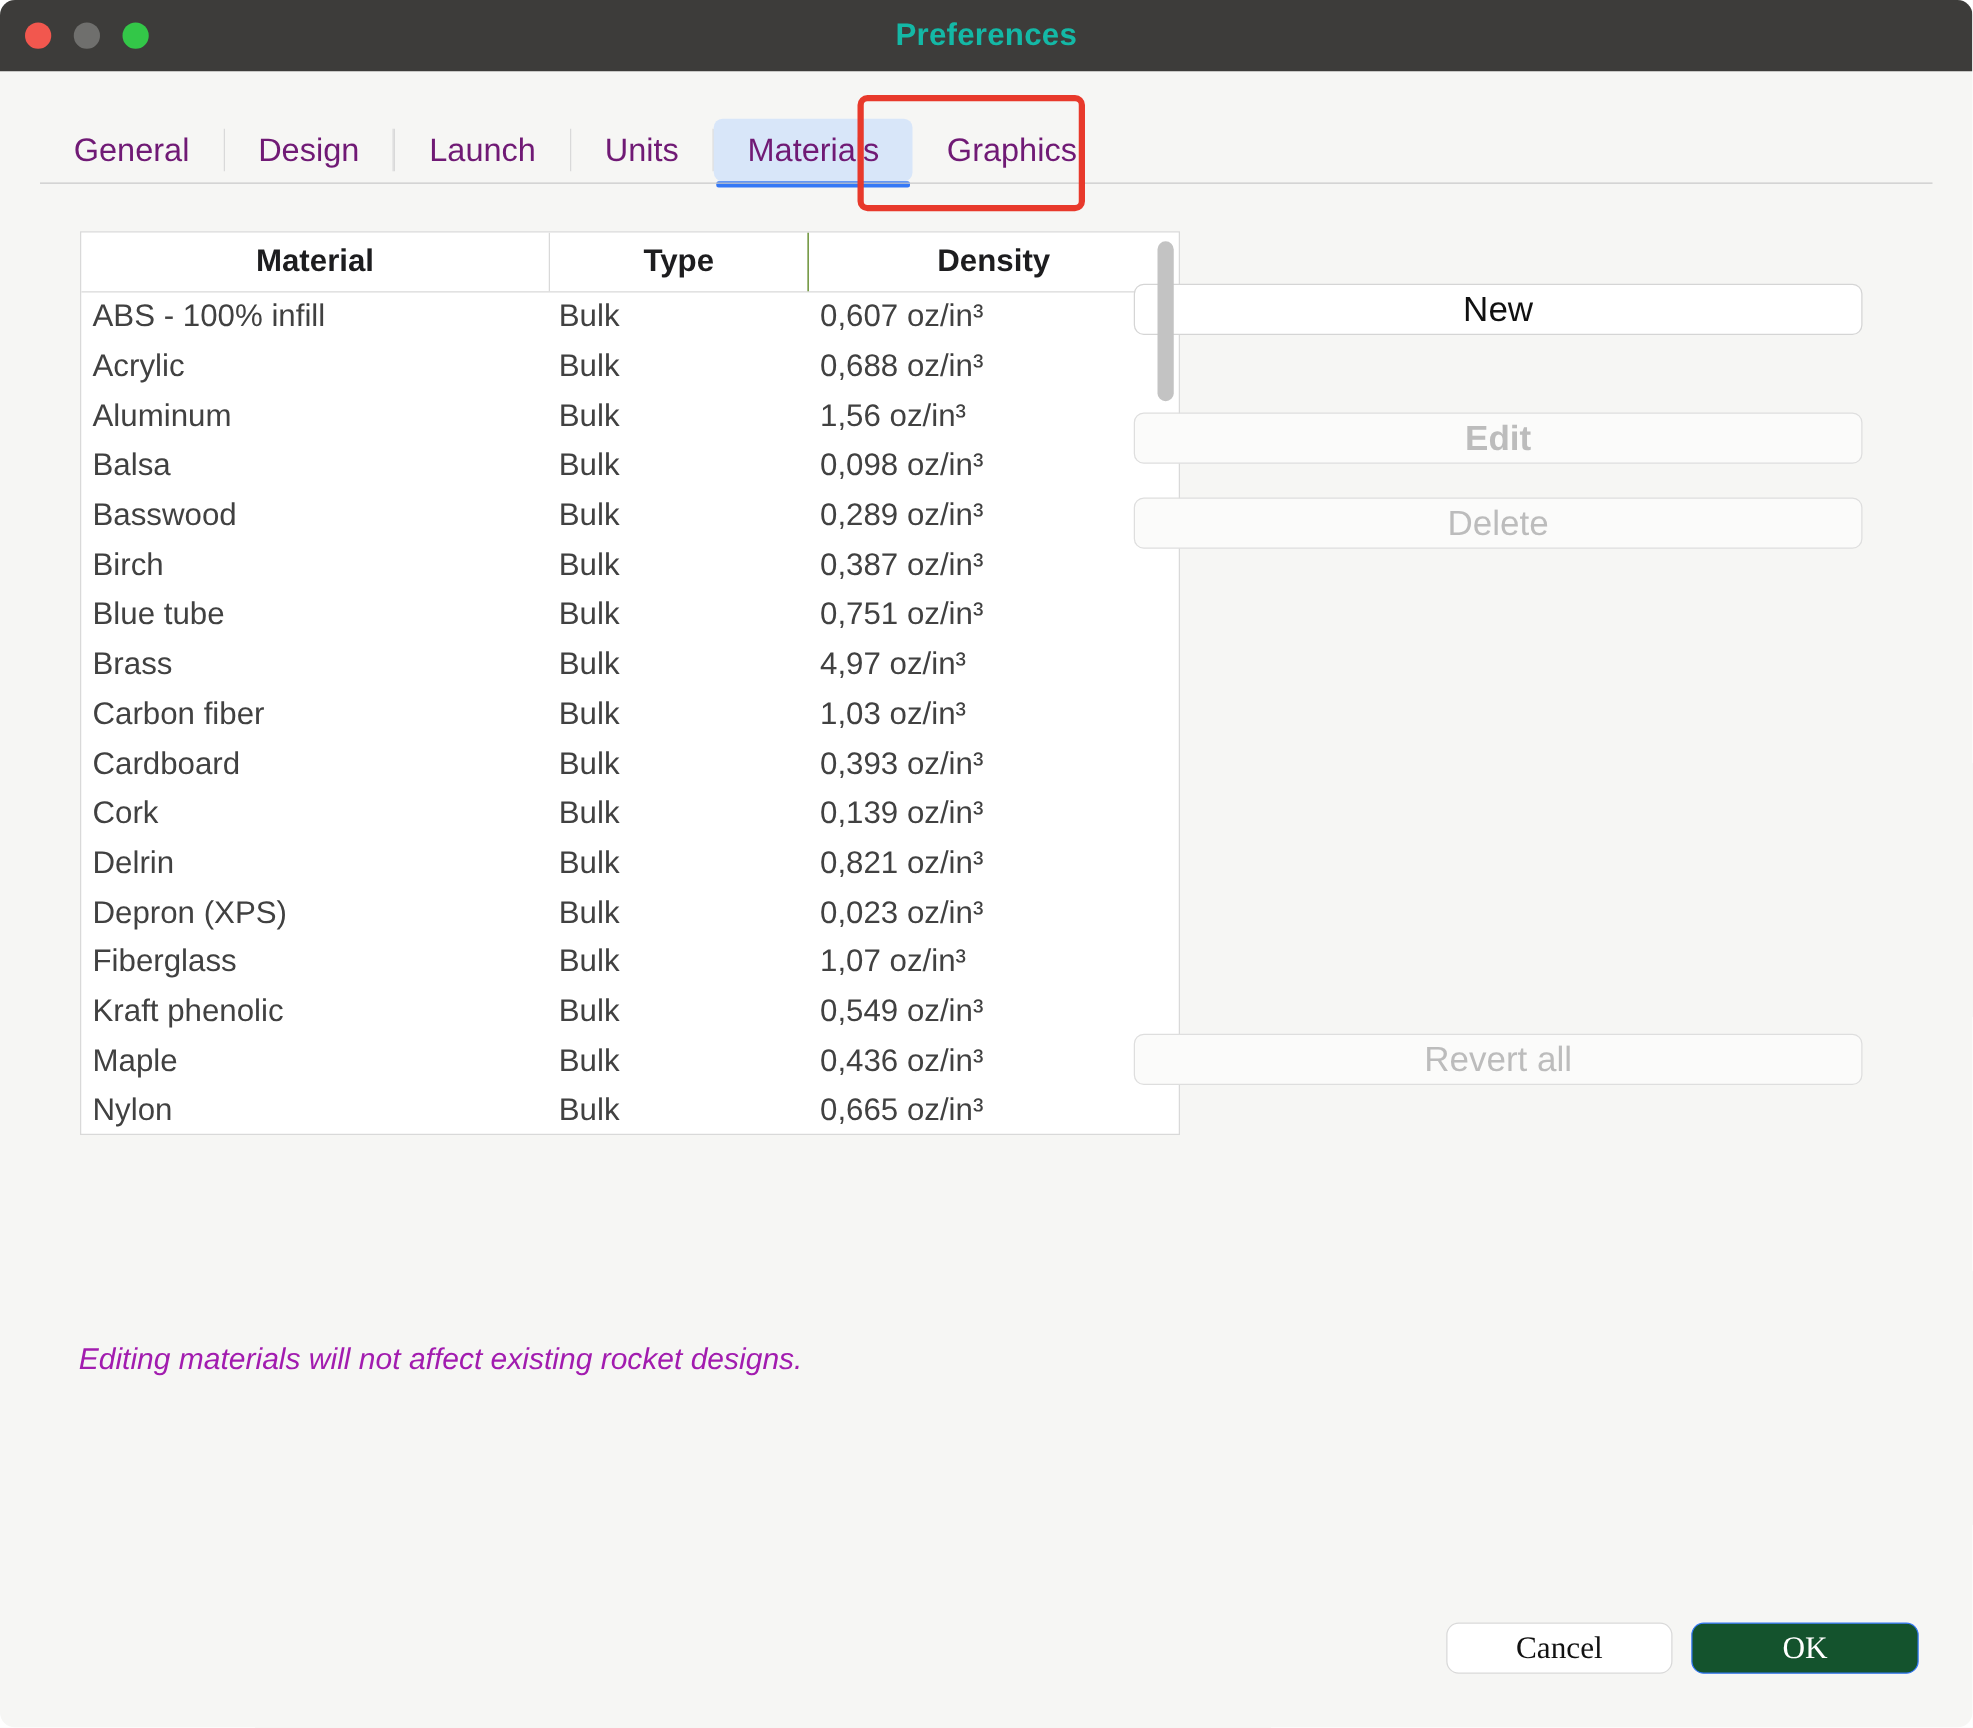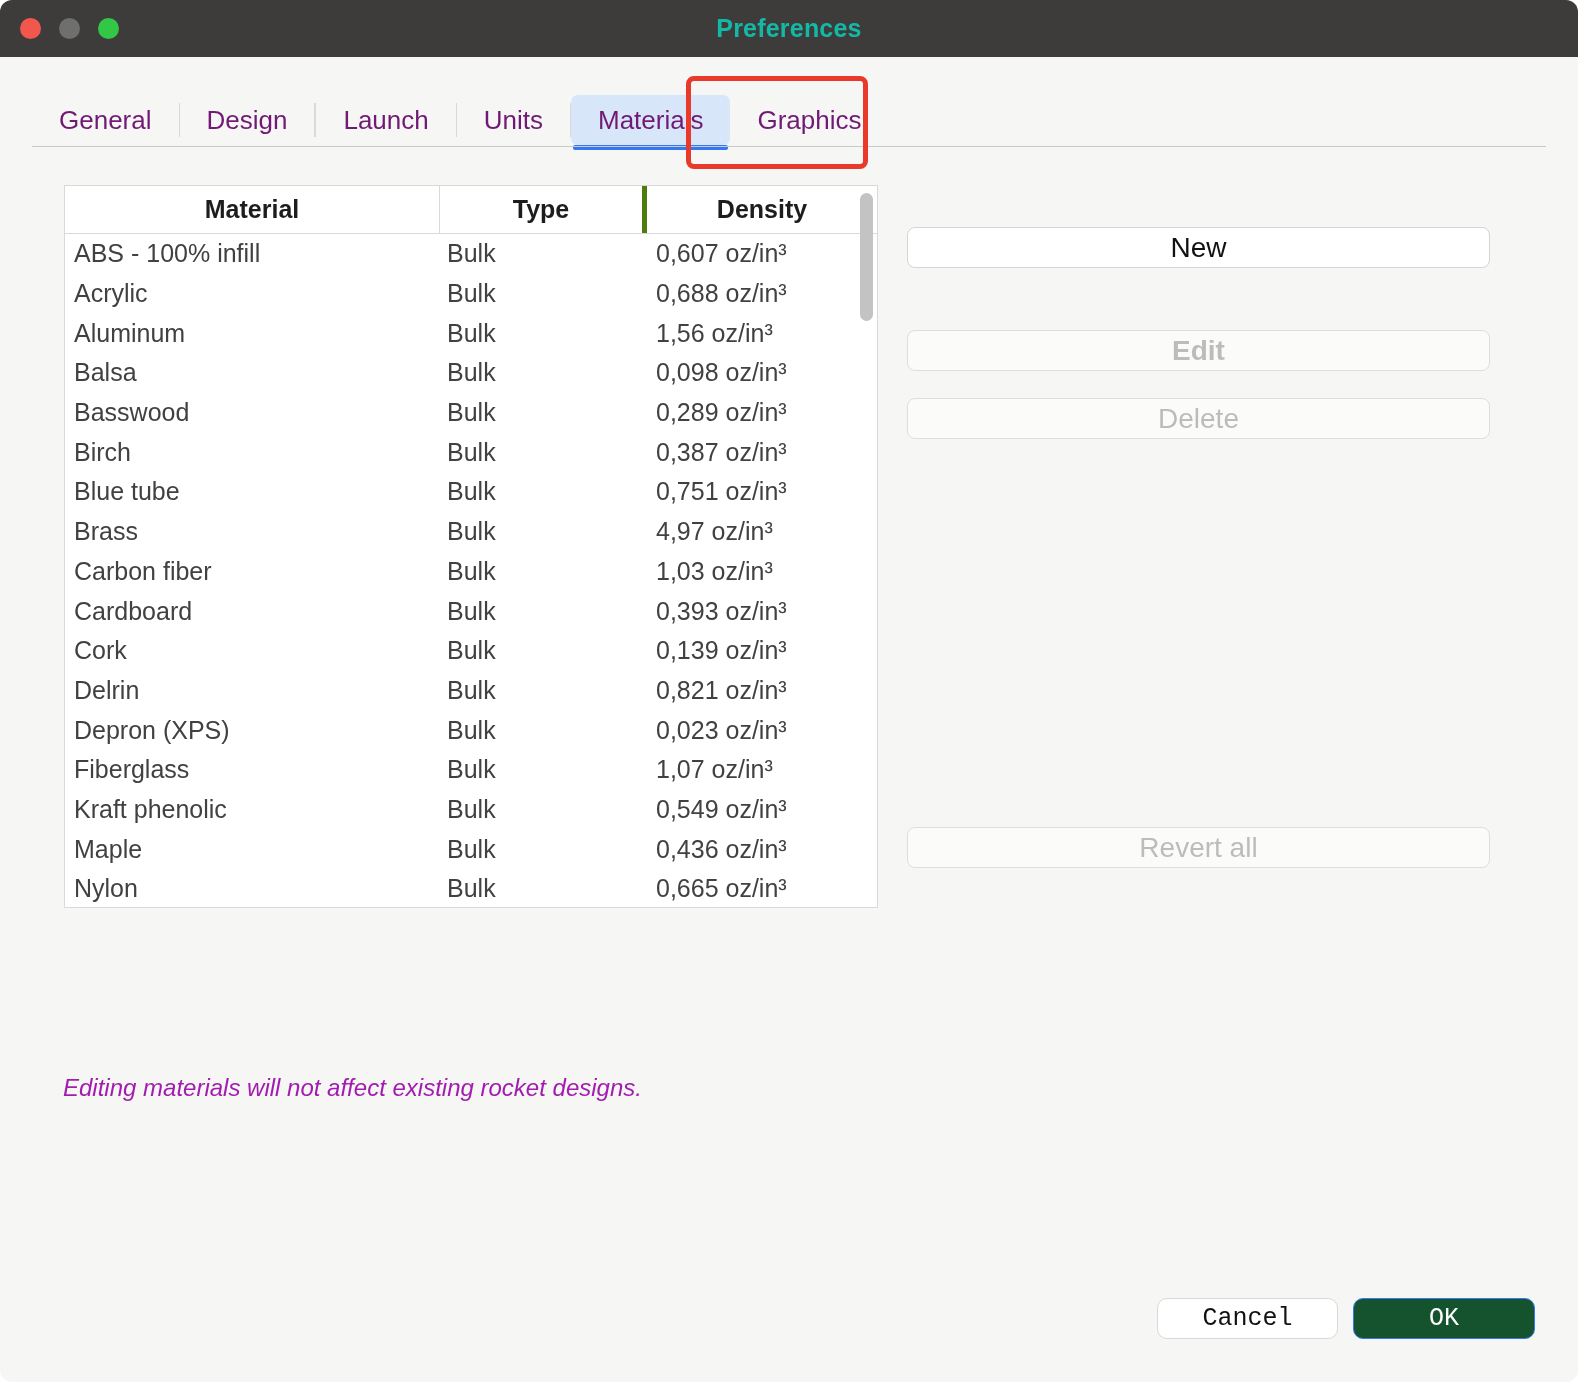--- a/index.html
+++ b/index.html
@@ -58,35 +58,35 @@
     background: #c9c9c9;
   }
   .annotation-box {
     position: absolute; left: 686px; top: 76px; width: 182px; height: 93px;
     border: 5px solid #e8392b; border-radius: 8px;
     z-index: 6; pointer-events: none;
   }
 
   
   .table {
-    position: absolute; left: 64px; top: 185px; width: 814px; height: 723px;
+    position: absolute; left: 64px; top: 185px; width: 880px; height: 723px;
     background: #ffffff; border: 1px solid #d9d9d9;
     overflow: hidden;
   }
   .thead {
     display: flex; height: 48px; border-bottom: 1px solid #d9d9d9;
     align-items: center;
   }
   .th {
     font-size: 25px; font-weight: 600; color: #1d1d1f;
     display: flex; align-items: center; justify-content: center;
     height: 100%;
   }
   .th-material { width: 375px; border-right: 1px solid #d9d9d9; }
-  .th-type     { width: 207px; border-right: 5px solid #4d7c0f; }
+  .th-type     { width: 207px; border-right: 1px solid #4d7c0f; }
   .th-density  { flex: 1; }
   .tbody { overflow: hidden; }
   .tr { display: flex; height: 39.7px; align-items: center; }
   .td { font-size: 25px; color: #414141; white-space: nowrap; overflow: hidden; }
   .td0 { width: 375px; padding-left: 9px; }
   .td1 { width: 207px; padding-left: 7px; }
   .td2 { flex: 1; padding-left: 9px; }
   .scrollbar-thumb {
     position: absolute; right: 4px; top: 7px; width: 13px; height: 128px;
     background: #c3c3c3; border-radius: 7px; z-index: 2;
@@ -112,21 +112,21 @@
   
   .note {
     position: absolute; left: 63px; top: 1074px;
     font-size: 24px; font-style: italic; color: #a21caf;
   }
 
   
   .footer-btn {
     position: absolute; top: 1298px; height: 41px;
     border-radius: 10px; font-size: 25px;
-    font-family: Liberation Mono, monospace;
+    font-family: Liberation Serif, serif;
     display: flex; align-items: center; justify-content: center;
     cursor: default;
   }
   #btn-cancel {
     left: 1157px; width: 181px;
     background: #ffffff; border: 1px solid #d9d9d9; color: #111111;
   }
   #btn-ok {
     left: 1353px; width: 182px;
     background: #14532d; border: 1px solid #3478f6; color: #ffffff;

